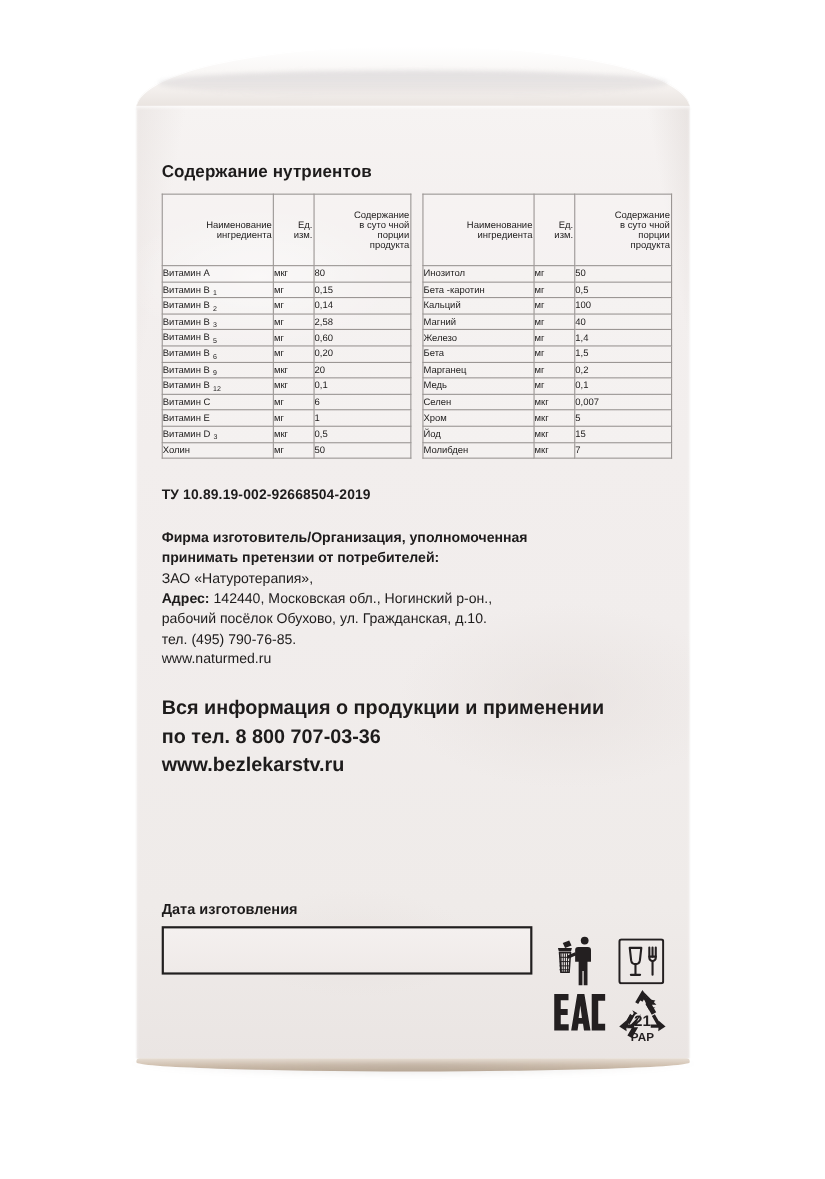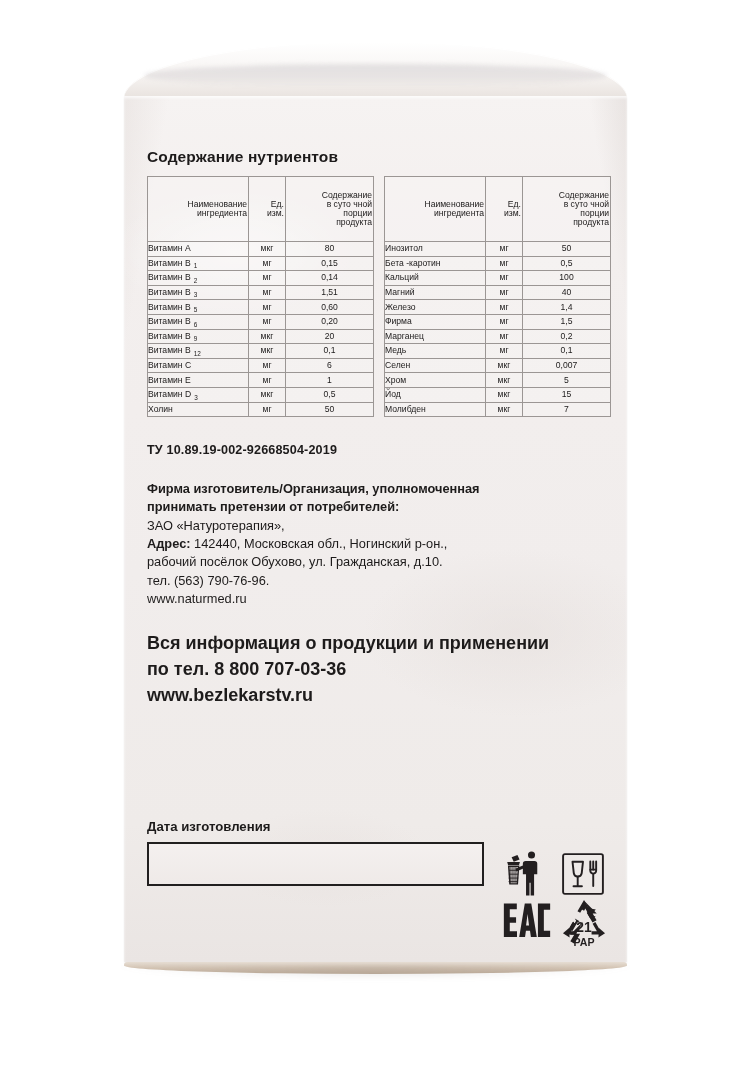--- a/index.html
+++ b/index.html
@@ -168,21 +168,21 @@
   }
   .col-name  { width: 101px; }
   .col-unit  { width: 37px; }
   .col-value { width: 88px; }
 
   td.c-name {
     text-align: left;
     padding-left: 4px;
     white-space: nowrap;
   }
-  td.c-unit, td.c-value { text-align: center; }
+  td.c-unit, td.c-value { text-align: left; }
 
   .sub {
     font-size: 6.4px;
     vertical-align: baseline;
     position: relative;
     top: 2.4px;
     padding-left: 3px;
   }
   .hdr-l1 { display:block; }
 
@@ -307,21 +307,21 @@
                   <td class="c-value">0,15</td>
                 </tr>
                 <tr>
                   <td class="c-name">Витамин B<span class="sub">2</span></td>
                   <td class="c-unit">мг</td>
                   <td class="c-value">0,14</td>
                 </tr>
                 <tr>
                   <td class="c-name">Витамин B<span class="sub">3</span></td>
                   <td class="c-unit">мг</td>
-                  <td class="c-value">1,51</td>
+                  <td class="c-value">2,58</td>
                 </tr>
                 <tr>
                   <td class="c-name">Витамин B<span class="sub">5</span></td>
                   <td class="c-unit">мг</td>
                   <td class="c-value">0,60</td>
                 </tr>
                 <tr>
                   <td class="c-name">Витамин B<span class="sub">6</span></td>
                   <td class="c-unit">мг</td>
                   <td class="c-value">0,20</td>
@@ -403,21 +403,21 @@
                   <td class="c-name">Магний</td>
                   <td class="c-unit">мг</td>
                   <td class="c-value">40</td>
                 </tr>
                 <tr>
                   <td class="c-name">Железо</td>
                   <td class="c-unit">мг</td>
                   <td class="c-value">1,4</td>
                 </tr>
                 <tr>
-                  <td class="c-name">Фирма</td>
+                  <td class="c-name">Бета</td>
                   <td class="c-unit">мг</td>
                   <td class="c-value">1,5</td>
                 </tr>
                 <tr>
                   <td class="c-name">Марганец</td>
                   <td class="c-unit">мг</td>
                   <td class="c-value">0,2</td>
                 </tr>
                 <tr>
                   <td class="c-name">Медь</td>
@@ -452,21 +452,21 @@
         <div class="tu-line">ТУ 10.89.19-002-92668504-2019</div>
 
         <div class="maker-block">
           <div class="maker-line b">Фирма изготовитель/Организация, уполномоченная</div>
           <div class="maker-line b">принимать претензии от потребителей:</div>
           <div class="maker-line">ЗАО «Натуротерапия»,</div>
           <div class="maker-line">
             <span class="b">Адрес:</span><span> 142440, Московская обл., Ногинский р-он.,</span>
           </div>
           <div class="maker-line">рабочий посёлок Обухово, ул. Гражданская, д.10.</div>
-          <div class="maker-line">тел. (563) 790-76-96.</div>
+          <div class="maker-line">тел. (495) 790-76-85.</div>
           <div class="maker-line">www.naturmed.ru</div>
         </div>
 
         <div class="info-block">
           <div>Вся информация о продукции и применении</div>
           <div>по тел. 8 800 707-03-36</div>
           <div>www.bezlekarstv.ru</div>
         </div>
 
       </div>

